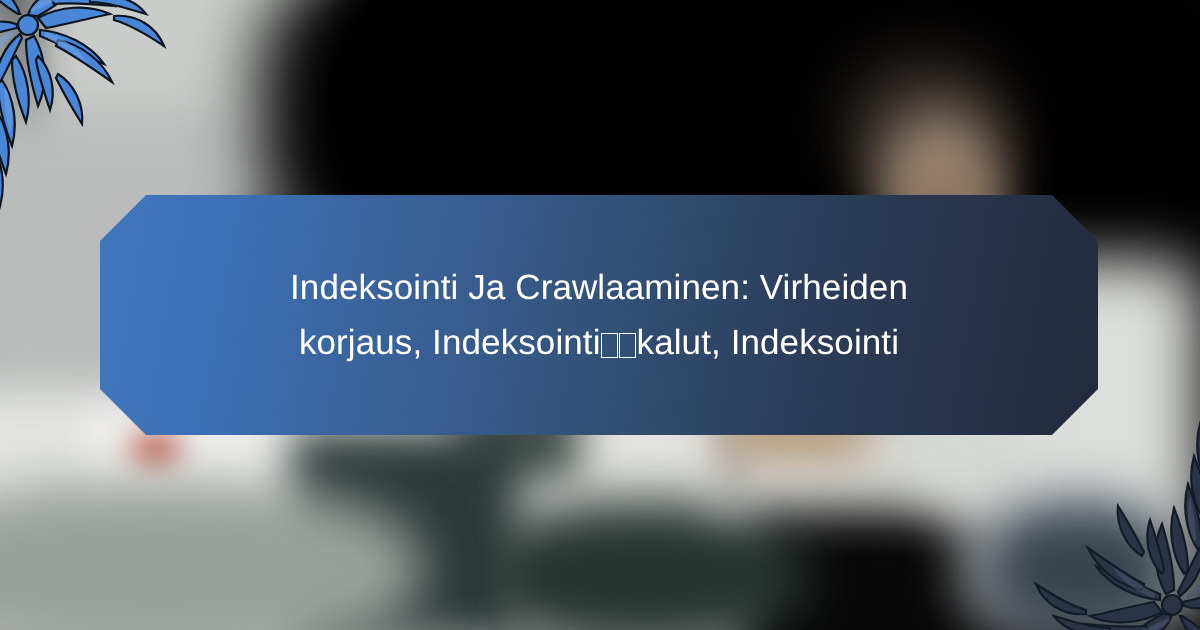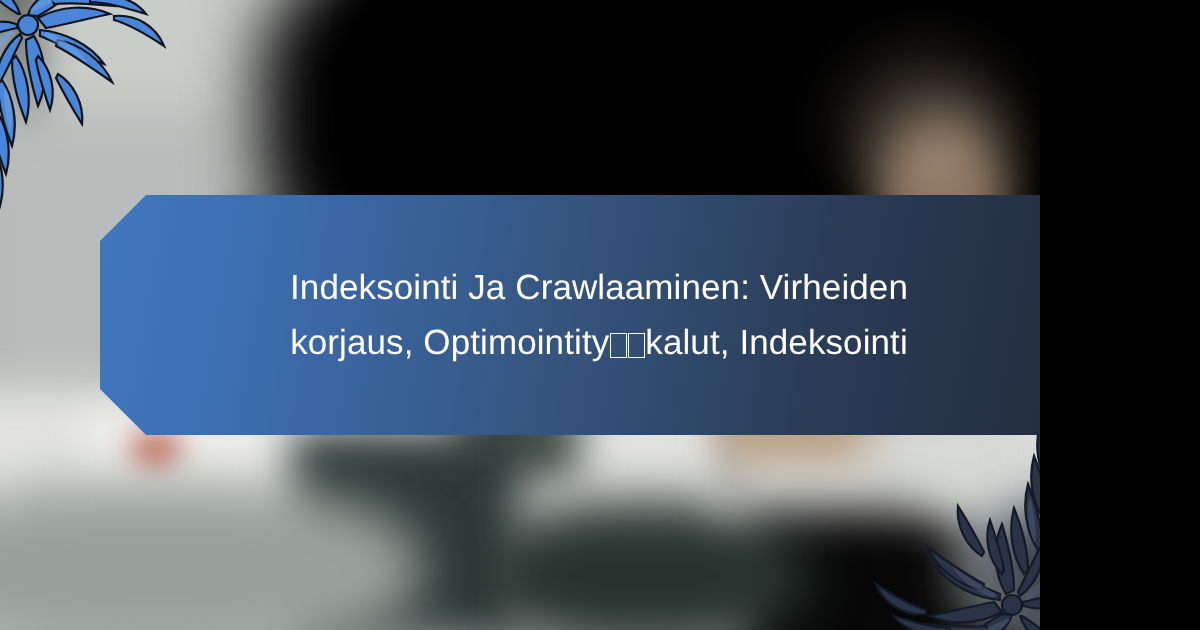--- a/index.html
+++ b/index.html
@@ -2,21 +2,21 @@
 <html><head>
 <meta charset="utf-8">
 <title>Banner</title>
 <style>
   html,body{margin:0;padding:0;}
   body{
     width:1200px;height:630px;overflow:hidden;
     font-family:"Liberation Sans","DejaVu Sans",sans-serif;
     background:#000;
   }
-  #stage{position:relative;width:1040px;height:630px;overflow:hidden;background:#0a0a0a;}
+  #stage{position:relative;width:1200px;height:630px;overflow:hidden;background:#0a0a0a;}
 
   
   .bg-wrap{position:absolute;inset:-40px;overflow:hidden;}
   .bg-base{position:absolute;inset:0;background:#070707;}
   .blob{position:absolute;border-radius:44%;filter:blur(26px);}
 
   
   .b-monitor{left:70px;top:-40px;width:330px;height:300px;background:#c9ccc9;border-radius:18px;filter:blur(22px);}
   .b-monitor2{left:10px;top:150px;width:260px;height:360px;background:#b9bcba;border-radius:12px;filter:blur(24px);}
   .b-leftedge{left:-60px;top:0px;width:150px;height:640px;background:#a6aaa8;filter:blur(28px);}
@@ -148,17 +148,17 @@
       <path d="M36 18 C46 6 62 0 76 0 C64 8 50 14 38 20 Z"></path>
       <path d="M18 38 C6 44 -2 56 -6 68 C4 58 14 48 20 42 Z"></path>
       <path d="M52 40 C70 46 86 58 94 72 C80 62 64 52 50 44 Z"></path>
       <path d="M12 96 C18 110 20 128 16 142 C12 126 10 110 10 98 Z"></path>
     </g>
   </svg>
 
   <div class="ribbon">
     <div class="ribbon-text">
       <span>Indeksointi Ja Crawlaaminen: Virheiden</span><br>
-      <span>korjaus, Optimointity</span><span class="tofu"></span><span class="tofu"></span><span>kalut, Indeksointi</span>
+      <span>korjaus, Indeksointi</span><span class="tofu"></span><span class="tofu"></span><span>kalut, Indeksointi</span>
     </div>
   </div>
 
 </div>
 
 </body></html>

